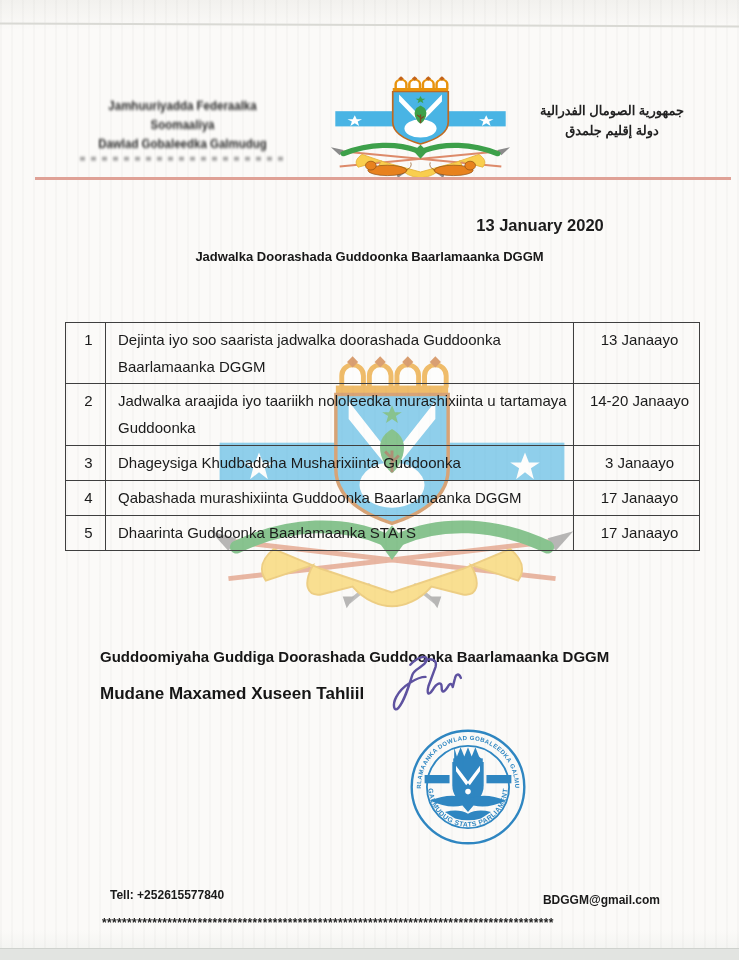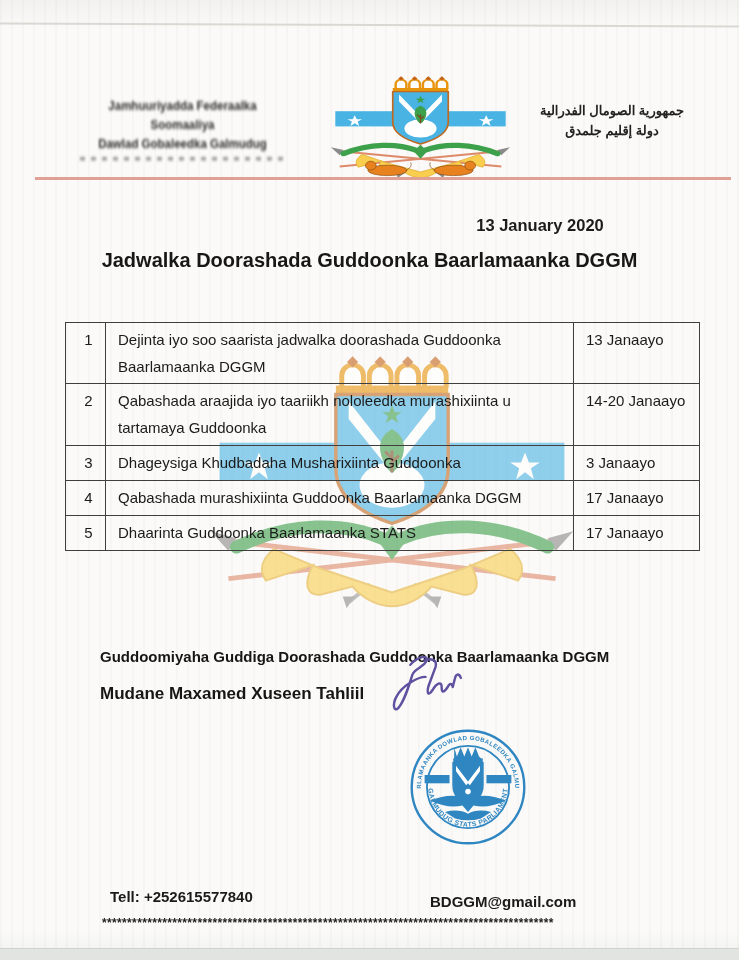--- a/index.html
+++ b/index.html
@@ -17,39 +17,39 @@
     font-size:11.5px;font-weight:700;line-height:17px;color:#2b2b2b;
     filter:blur(1.25px);transform:scaleY(1.12);}
   .org-blur .dots{margin-top:3px;height:3px;
     background:repeating-linear-gradient(90deg,#555 0 5px,transparent 5px 11px);opacity:.6;}
   .header-emblem{position:absolute;left:328px;top:76px;width:185px;height:108px;}
   .arabic{position:absolute;left:523px;top:101px;width:178px;text-align:center;direction:rtl;
     font-size:13px;font-weight:700;line-height:20px;color:#222;}
   .rule{position:absolute;left:35px;top:177px;width:696px;height:3px;background:#dfa196;}
   .date{position:absolute;left:420px;top:184px;width:240px;text-align:center;font-size:16.5px;font-weight:600;color:#1c1c1c;margin-top:32px;}
   
-  .title{position:absolute;left:0;top:249px;width:739px;text-align:center;font-size:20px;font-weight:700;color:#171717;}
+  .title{position:absolute;left:0;top:249px;width:739px;text-align:center;font-size:13px;font-weight:700;color:#171717;}
   
   .watermark{position:absolute;left:202px;top:356px;width:380px;height:266px;opacity:.6;z-index:1;}
   
   table.schedule{position:absolute;left:65px;top:322px;width:634px;z-index:2;
     border-collapse:collapse;table-layout:fixed;background:transparent;}
   table.schedule td{border:1.8px solid #3f3f3f;vertical-align:top;
     font-size:15px;line-height:27px;padding:3px 6px 3px 12px;color:#1b1b1b;background:transparent;}
   td.c-num{text-align:center;padding-left:0;}
-  td.c-date{padding-left:10px;}
+  td.c-date{padding-left:10px;text-align:center;}
   tr.r-tall{height:58px;} tr.r-tall2{height:62px;} tr.r-short{height:35px;}
   
   .sig-role{position:absolute;left:100px;top:648px;font-size:15px;font-weight:700;color:#161616;}
   .sig-name{position:absolute;left:100px;top:684px;font-size:17px;font-weight:700;color:#161616;}
   .sig-scribble{position:absolute;left:380px;top:650px;width:96px;height:72px;z-index:3;}
   .stamp{position:absolute;left:408px;top:727px;width:120px;height:120px;z-index:2;opacity:.92;}
   
-  .tel{position:absolute;left:110px;top:888px;font-size:15px;font-weight:700;color:#1a1a1a;}
-  .email{position:absolute;left:430px;top:893px;width:230px;text-align:left;font-size:15px;font-weight:700;color:#1a1a1a;}
+  .tel{position:absolute;left:110px;top:888px;font-size:12px;font-weight:700;color:#1a1a1a;}
+  .email{position:absolute;left:430px;top:893px;width:230px;text-align:right;font-size:12px;font-weight:700;color:#1a1a1a;}
   .stars-line{position:absolute;left:102px;top:916px;width:560px;font-size:12px;font-weight:700;
     letter-spacing:.35px;white-space:nowrap;overflow:hidden;color:#222;}
 </style>
 </head>
 <body>
 
 <svg width="0" height="0" style="position:absolute" aria-hidden="true">
   <defs>
     <symbol id="emblem" viewBox="0 0 380 270">
 
@@ -148,21 +148,21 @@
         <col style="width:126px">
       </colgroup>
     <tbody>
       <tr class="r-tall">
         <td class="c-num">1</td>
         <td>Dejinta iyo soo saarista jadwalka doorashada Guddoonka Baarlamaanka DGGM</td>
         <td class="c-date">13 Janaayo</td>
       </tr>
       <tr class="r-tall2">
         <td class="c-num">2</td>
-        <td>Qabashada araajida iyo taariikh nololeedka murashixiinta u tartamaya Guddoonka</td>
+        <td>Jadwalka araajida iyo taariikh nololeedka murashixiinta u tartamaya Guddoonka</td>
         <td class="c-date">14-20 Janaayo</td>
       </tr>
       <tr class="r-short">
         <td class="c-num">3</td>
         <td>Dhageysiga Khudbadaha Musharixiinta Guddoonka</td>
         <td class="c-date">3 Janaayo</td>
       </tr>
       <tr class="r-short">
         <td class="c-num">4</td>
         <td>Qabashada murashixiinta Guddoonka Baarlamaanka DGGM</td>

